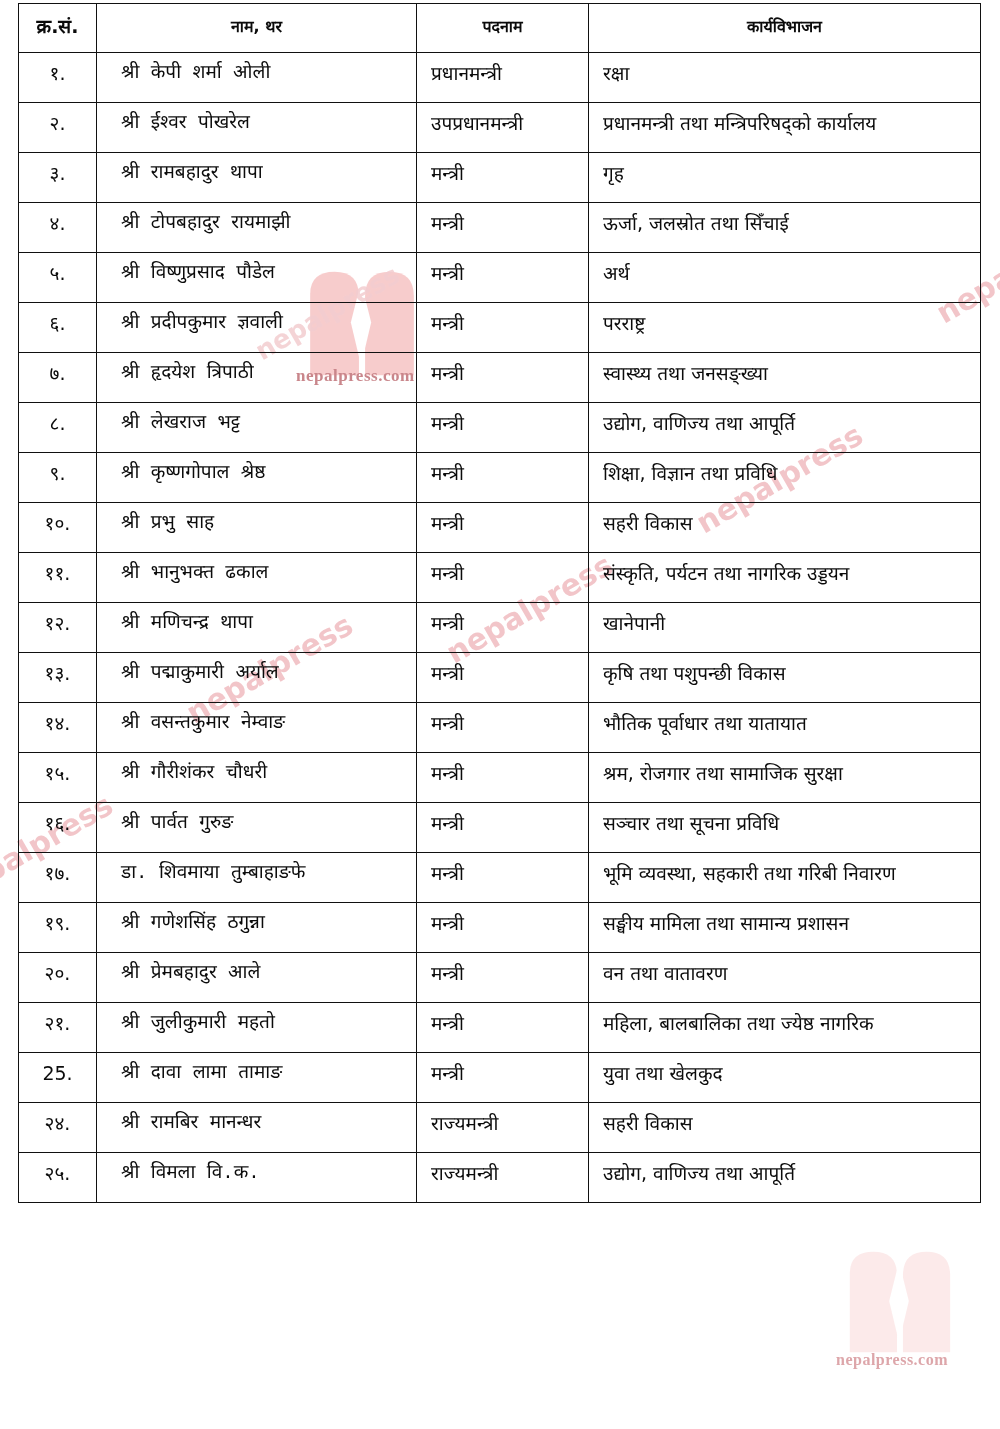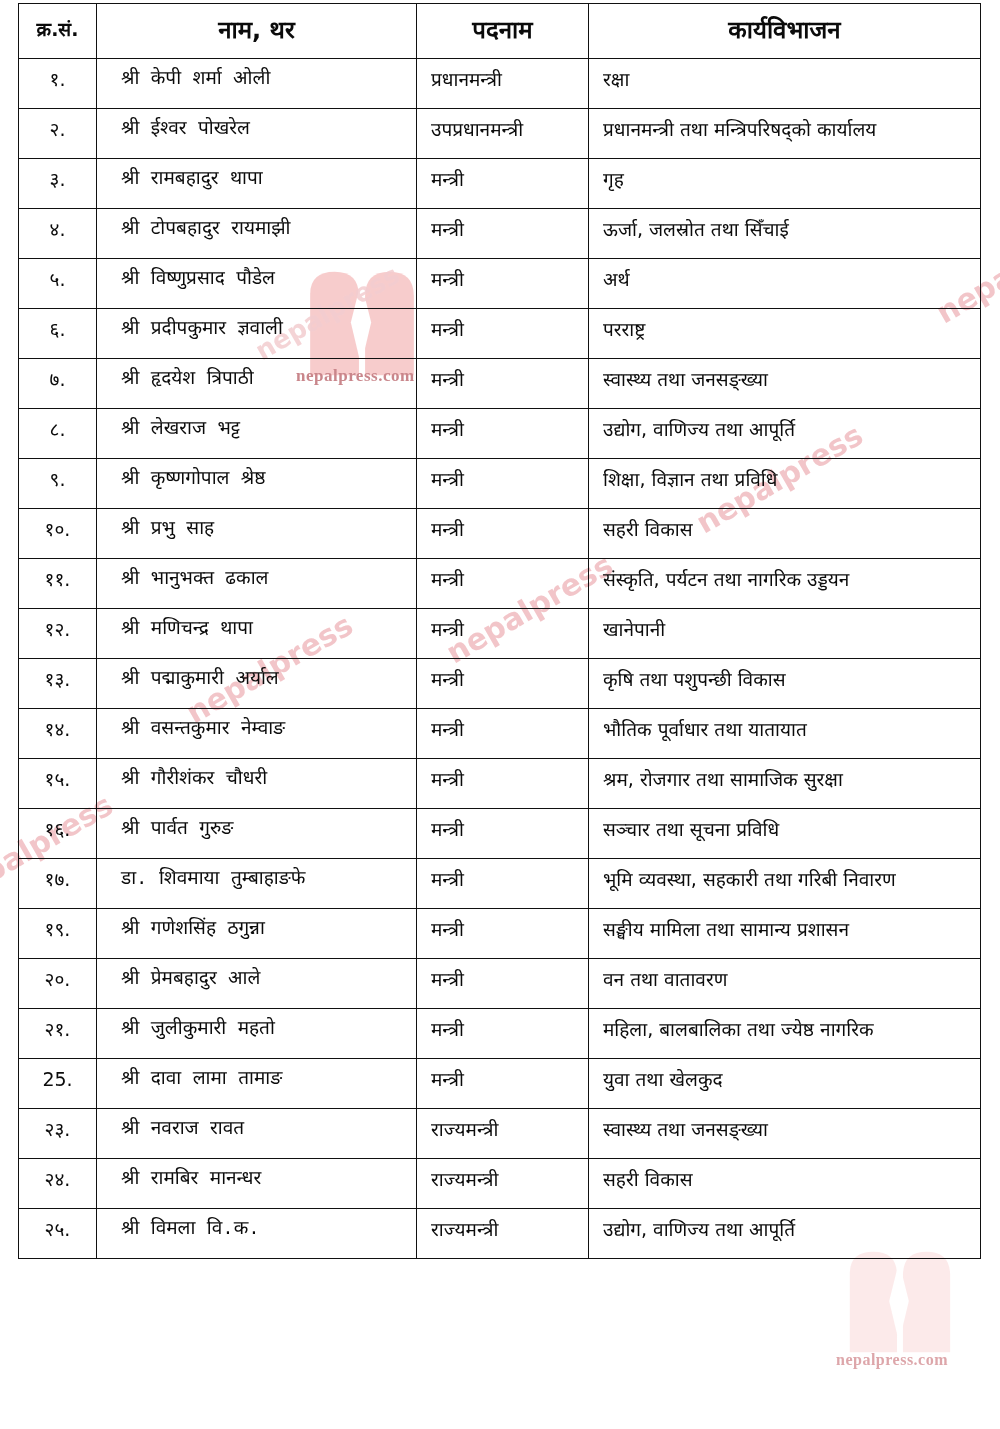--- a/index.html
+++ b/index.html
@@ -69,21 +69,21 @@
   th .cell, td .cell {
     display: block;
     padding: 9px 10px 11px 10px;
     font-size: 19px;
     line-height: 1.25;
     color: #0b0b0b;
     font-family: "DejaVu Sans", sans-serif;
   }
   thead th .cell {
     font-weight: bold;
-    font-size: 24px;
+    font-size: 16px;
     text-align: center;
     padding-top: 11px;
     padding-bottom: 13px;
   }
   thead th.c-sn .cell { font-size: 19px; }
   tbody td .cell { height: 29px; }
   td.c-sn .cell { text-align: center; font-size: 19px; }
   td.c-name .cell { padding-left: 24px; font-family: Liberation Mono, monospace; }
   td.c-post .cell { padding-left: 14px; }
   td.c-work .cell { padding-left: 14px; }
@@ -430,34 +430,20 @@
           </td>
           <td class="c-post">
             <span class="cell">मन्त्री</span>
           </td>
           <td class="c-work">
             <span class="cell">युवा तथा खेलकुद</span>
           </td>
         </tr>
         <tr>
           <td class="c-sn">
-            <span class="cell">२३.</span>
-          </td>
-          <td class="c-name">
-            <span class="cell">श्री नवराज रावत</span>
-          </td>
-          <td class="c-post">
-            <span class="cell">राज्यमन्त्री</span>
-          </td>
-          <td class="c-work">
-            <span class="cell">स्वास्थ्य तथा जनसङ्ख्या</span>
-          </td>
-        </tr>
-        <tr>
-          <td class="c-sn">
             <span class="cell">२४.</span>
           </td>
           <td class="c-name">
             <span class="cell">श्री रामबिर मानन्धर</span>
           </td>
           <td class="c-post">
             <span class="cell">राज्यमन्त्री</span>
           </td>
           <td class="c-work">
             <span class="cell">सहरी विकास</span>

